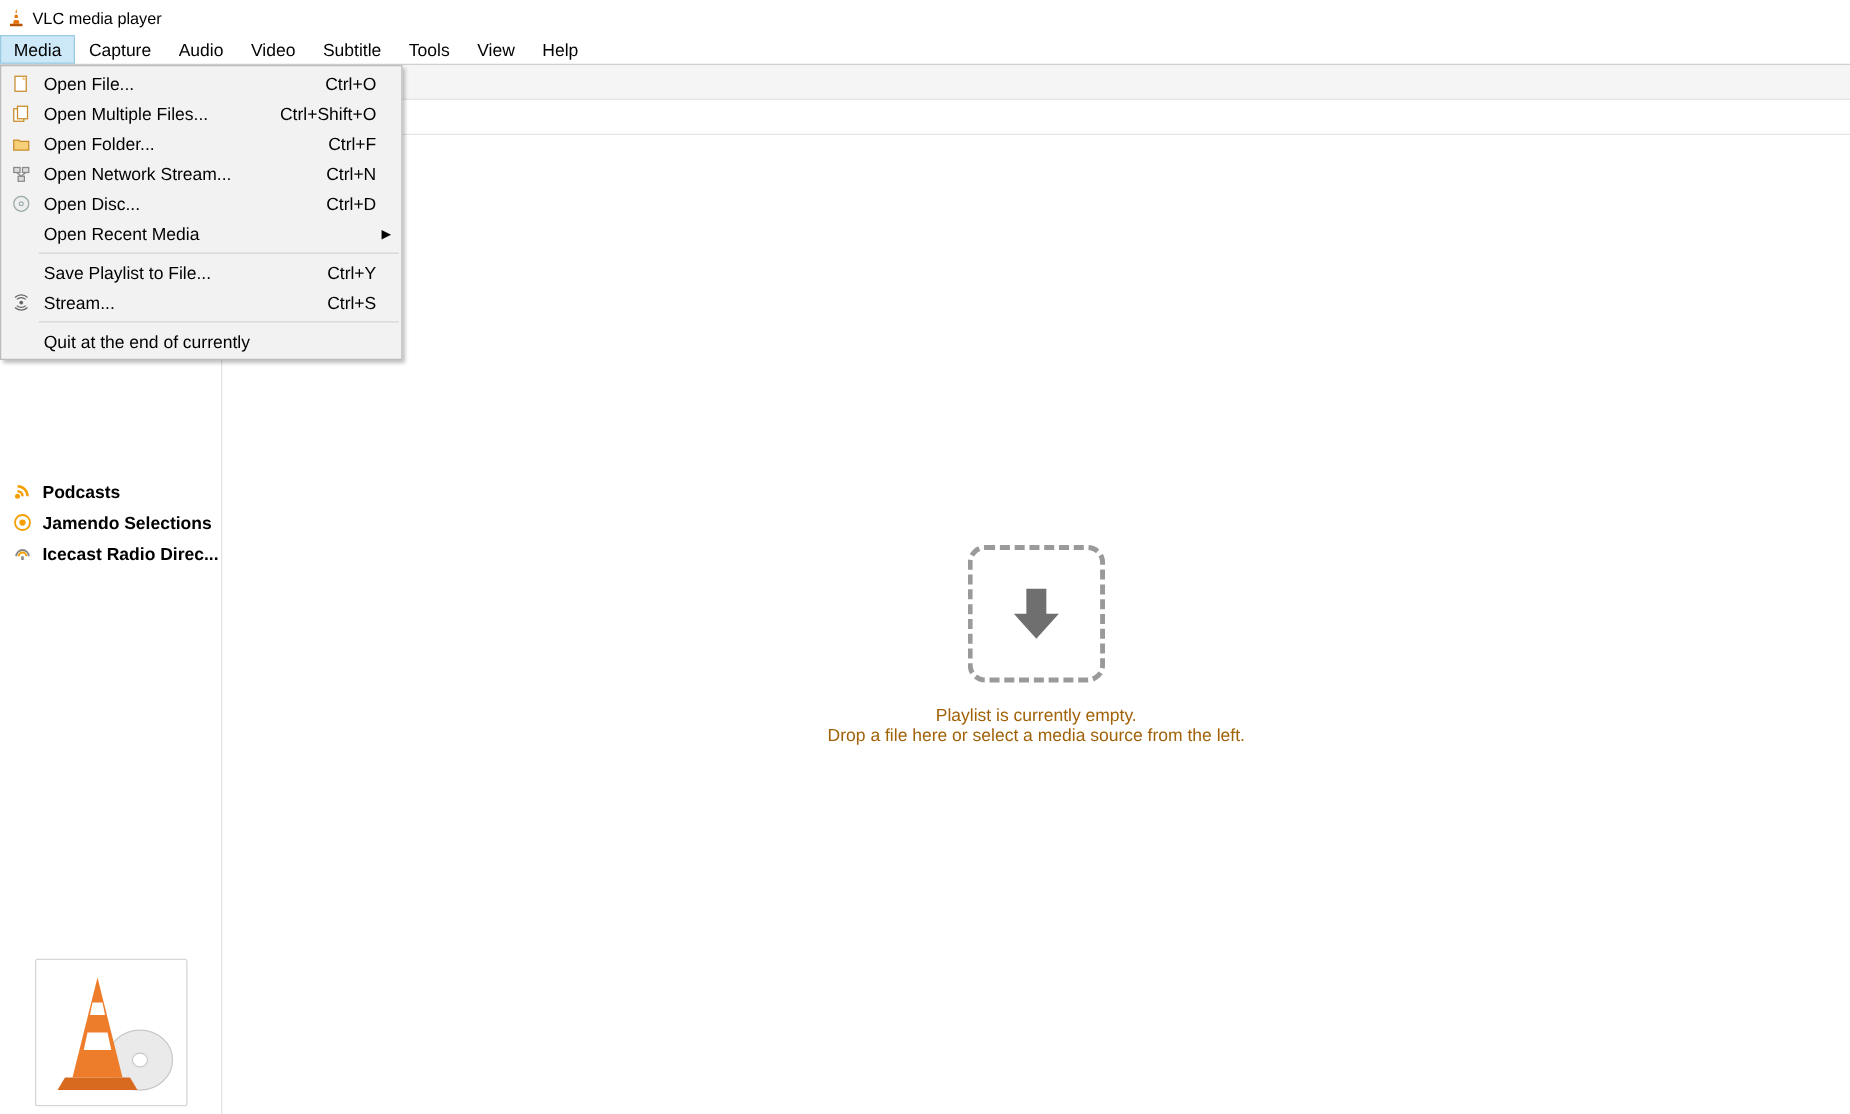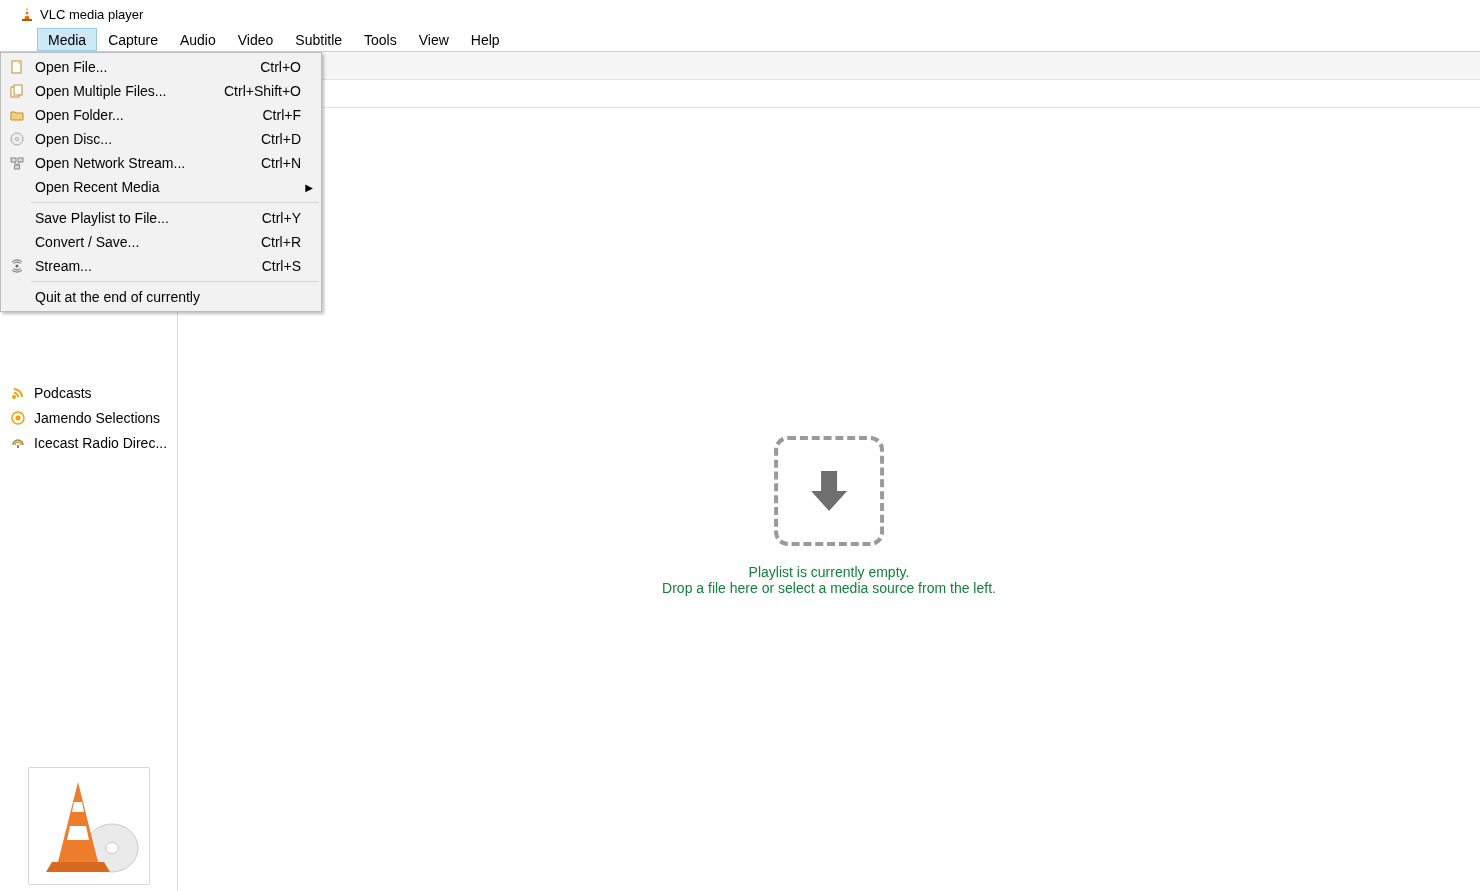--- a/index.html
+++ b/index.html
@@ -1,25 +1,25 @@
 <!DOCTYPE html>
 <html><head>
   <meta charset="utf-8">
   <style>
     * { margin: 0; padding: 0; box-sizing: border-box; font-family: "Segoe UI", Tahoma, sans-serif; }
     body { width: 1480px; height: 891px; background: #fff; overflow: hidden; font-size: 13px; color: #000; }
 
     
-    .titlebar { height: 28px; display: flex; align-items: center; padding: 0 20px; gap: 6px; background: #fff; }
+    .titlebar { height: 28px; display: flex; align-items: center; padding: 0 6px; gap: 6px; background: #fff; }
     .titlebar .title { font-size: 13px; }
 
     
     .menubar { height: 24px; display: flex; align-items: stretch; border-bottom: 1px solid #d0d0d0; background: #fff; position: relative; }
     .menubar .menu-item { padding: 2px 10px; display: flex; align-items: center; cursor: default; font-size: 14px; }
-    .menubar .menu-item.active { background: #cde8f7; border: 1px solid #9ac9e3; margin-left: 37px; }
+    .menubar .menu-item.active { background: #cde8f7; border: 1px solid #9ac9e3; }
     .menubar .menu-item:not(.active) { border: 1px solid transparent; }
 
     
     .dropdown {
       position: absolute;
       top: 52px; 
       left: 0;
       width: 322px;
       background: #f2f2f2;
       border: 1px solid #bcbcbc;
@@ -33,32 +33,32 @@
     .dropdown .row .shortcut { color: #000000; min-width: 90px; text-align: right; }
     .dropdown .row .submenu-arrow { width: 12px; text-align: right; font-size: 10px; }
     .dropdown .sep { height: 1px; background: #d4d4d4; margin: 3px 2px 3px 30px; }
 
     
     .content { position: absolute; top: 52px; bottom: 0; left: 0; right: 0; display: flex; }
 
     
     .sidebar { width: 178px; border-right: 1px solid #dcdcdc; display: flex; flex-direction: column; background:#fff; }
     .sidebar .side-items { flex: 1; padding-top: 328px;  }
-    .sidebar .side-item { height: 25px; display: flex; align-items: center; gap: 8px; padding-left: 10px; font-size: 14px; white-space: nowrap; overflow: hidden; text-overflow: ellipsis; }
+    .sidebar .side-item { height: 25px; display: flex; align-items: center; gap: 8px; padding-left: 10px; font-size: 14px; white-space: nowrap; overflow: hidden; text-overflow: ellipsis; font-weight: bold; }
     .sidebar .artwork { height: 130px; display:flex; align-items:center; justify-content:center; padding:6px; }
     .sidebar .artwork .frame { width: 122px; height: 118px; border:1px solid #d6d6d6; border-radius:2px; display:flex; align-items:center; justify-content:center; background:#fff; }
 
     
     .main { flex: 1; display: flex; flex-direction: column; background: #fff; }
     .toolbar-spacer { height: 28px; background: #f5f5f5; border-bottom:1px solid #e3e3e3; }
     .column-headers { height: 28px; display: flex; align-items: center; border-bottom: 1px solid #e5e5e5; }
     .column-headers .col { padding: 0 12px; font-size: 14px; border-right: 1px solid #e5e5e5; height: 100%; display: flex; align-items: center; }
     .column-headers .col:last-child { border-right: none; }
     .playlist-area { flex: 1; position: relative; }
-    .drop-target { position:absolute; left:50%; top:50%; transform:translate(-50%,-40%); text-align:center; color:#15803d; font-size:14px; }
+    .drop-target { position:absolute; left:50%; top:50%; transform:translate(-50%,-40%); text-align:center; color:#a16207; font-size:14px; }
     .drop-target .box { width:110px; height:110px; margin:0 auto 18px; border:4px dashed #9a9a9a; border-radius:14px; display:flex; align-items:center; justify-content:center; }
 
     
     svg { display:block; }
   </style>
 </head>
 <body>
 
 <div class="titlebar">
   <span>
@@ -200,63 +200,57 @@
           <path d="M1 4h4l1 1h7v7H1z" fill="#f6d079" stroke="#c98b2a"></path>
         </svg>
       </span>
     <span class="label">Open Folder...</span>
     <span class="shortcut">Ctrl+F</span>
     <span class="submenu-arrow"></span>
   </div>
   <div class="row">
     <span class="icon-slot">
         <svg width="14" height="14" viewBox="0 0 14 14">
-          <circle cx="7" cy="7" r="6" fill="#eee" stroke="#9aa"></circle>
-          <circle cx="7" cy="7" r="1.5" fill="#fff" stroke="#9aa"></circle>
-        </svg>
-      </span>
-    <span class="label">Open Disc...</span>
-    <span class="shortcut">Ctrl+D</span>
-    <span class="submenu-arrow"></span>
-  </div>
-  <div class="row">
-    <span class="icon-slot">
-        <svg width="14" height="14" viewBox="0 0 14 14">
           <rect x="1" y="2" width="5" height="4" fill="#ddd" stroke="#888"></rect>
           <rect x="8" y="2" width="5" height="4" fill="#ddd" stroke="#888"></rect>
           <rect x="4.5" y="9" width="5" height="4" fill="#ddd" stroke="#888"></rect>
           <line x1="3.5" y1="6" x2="7" y2="9" stroke="#888"></line>
           <line x1="10.5" y1="6" x2="7" y2="9" stroke="#888"></line>
         </svg>
       </span>
     <span class="label">Open Network Stream...</span>
     <span class="shortcut">Ctrl+N</span>
     <span class="submenu-arrow"></span>
   </div>
   <div class="row">
+    <span class="icon-slot">
+        <svg width="14" height="14" viewBox="0 0 14 14">
+          <circle cx="7" cy="7" r="6" fill="#eee" stroke="#9aa"></circle>
+          <circle cx="7" cy="7" r="1.5" fill="#fff" stroke="#9aa"></circle>
+        </svg>
+      </span>
+    <span class="label">Open Disc...</span>
+    <span class="shortcut">Ctrl+D</span>
+    <span class="submenu-arrow"></span>
+  </div>
+  <div class="row">
     <span class="icon-slot"></span>
     <span class="label">Open Recent Media</span>
     <span class="shortcut"></span>
     <span class="submenu-arrow">▶</span>
   </div>
   <div class="sep"></div>
 
   <div class="row">
     <span class="icon-slot"></span>
     <span class="label">Save Playlist to File...</span>
     <span class="shortcut">Ctrl+Y</span>
     <span class="submenu-arrow"></span>
   </div>
   <div class="row">
-    <span class="icon-slot"></span>
-    <span class="label">Convert / Save...</span>
-    <span class="shortcut">Ctrl+R</span>
-    <span class="submenu-arrow"></span>
-  </div>
-  <div class="row">
     <span class="icon-slot">
         <svg width="14" height="14" viewBox="0 0 14 14">
           <circle cx="7" cy="7" r="1.5" fill="#666"></circle>
           <path d="M3 7a4 4 0 0 1 0 0M3.5 4.5a5 5 0 0 1 7 0M2 3a7 7 0 0 1 10 0" stroke="#666" fill="none"></path>
           <path d="M3.5 9.5a5 5 0 0 0 7 0M2 11a7 7 0 0 0 10 0" stroke="#666" fill="none"></path>
         </svg>
       </span>
     <span class="label">Stream...</span>
     <span class="shortcut">Ctrl+S</span>
     <span class="submenu-arrow"></span>

